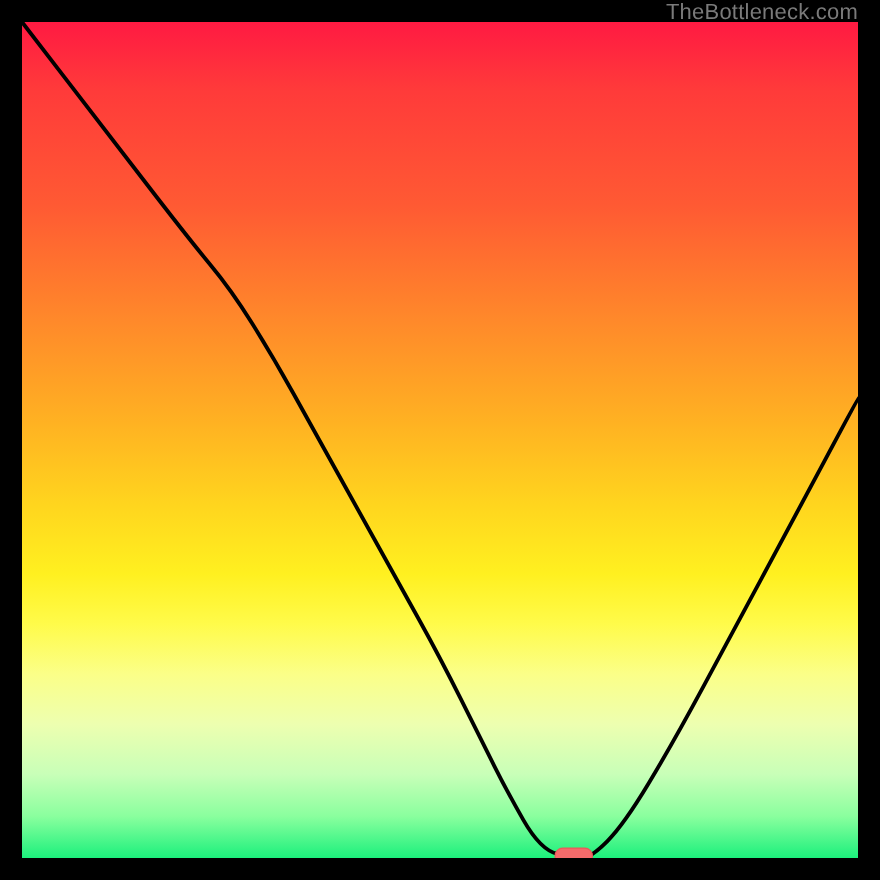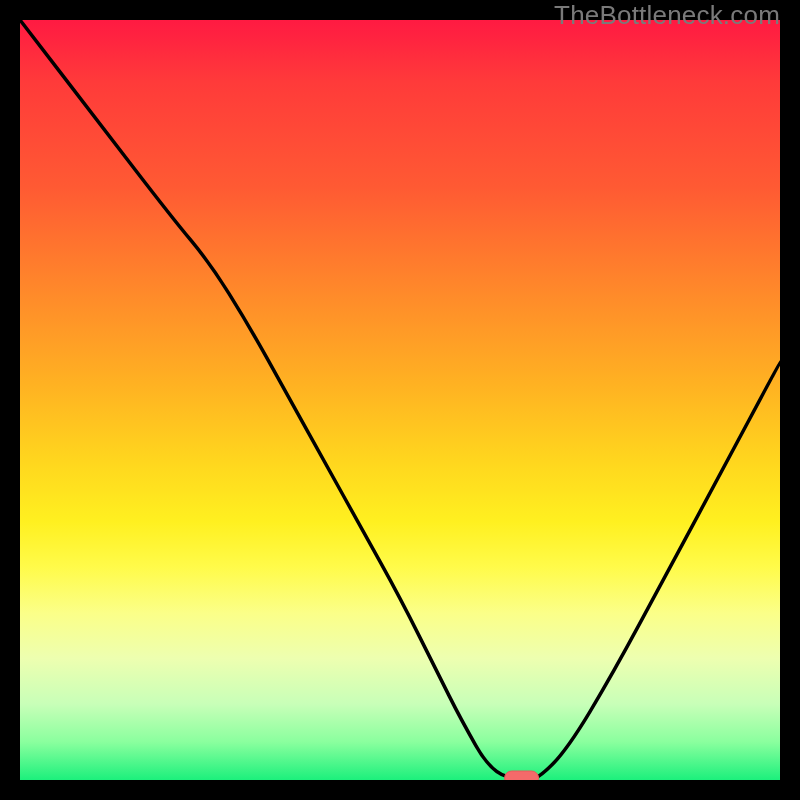--- a/index.html
+++ b/index.html
@@ -45,21 +45,21 @@
     left: 0;
     top: 0;
     width: 760px;
     height: 760px;
   }
   .watermark {
     position: absolute;
     top: 0;
     right: 20px;
     color: #7a7a7a;
-    font-size: 26px;
+    font-size: 20px;
     font-weight: 400;
     letter-spacing: 0.2px;
     user-select: none;
   }
 </style>
 </head>
 <body>
 
 <div class="frame">
   <div class="plot-area">

